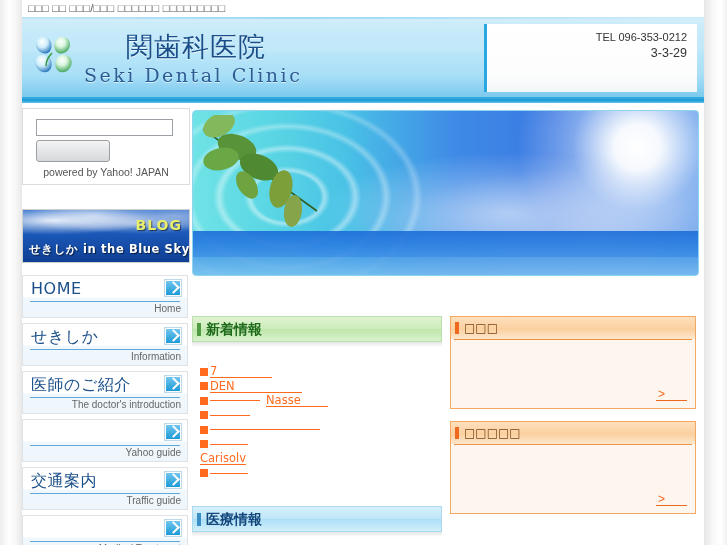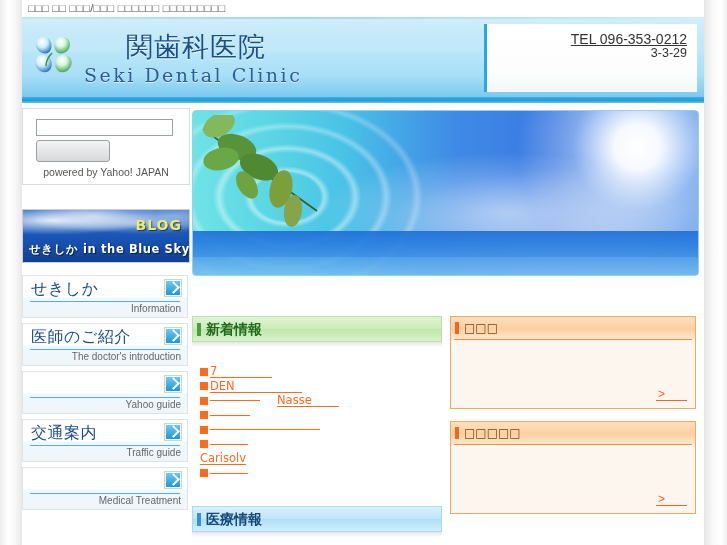--- a/index.html
+++ b/index.html
@@ -37,21 +37,21 @@
   .logo-jp{position:absolute;left:52px;top:2px;font-size:27px;color:#1a4f8a;
     font-family:"DejaVu Sans","Liberation Sans",sans-serif;letter-spacing:1px;
     font-weight:normal;text-shadow:0 1px 0 rgba(255,255,255,.7);margin-left:40px;}
   .logo-en{position:absolute;left:50px;top:37px;font-size:19px;color:#2b5c94;
     letter-spacing:2.5px;font-family:"DejaVu Serif","Liberation Serif",serif;
     text-shadow:0 1px 0 rgba(255,255,255,.6);}
   .tel-panel{position:absolute;left:462px;top:5px;width:210px;height:68px;
     background:linear-gradient(to bottom,#ffffff,#fdfdfd 70%,#f3f7f9);
     border-left:3px solid #29a7e0;
     box-shadow:inset 1px 0 0 #ffffff;}
-  .tel-line1{position:absolute;right:10px;top:7px;font-size:14px;color:#333;white-space:nowrap;text-decoration:underline;}
+  .tel-line1{position:absolute;right:10px;top:7px;font-size:11px;color:#333;white-space:nowrap;}
   .tel-line2{position:absolute;right:10px;top:22px;font-size:12.5px;color:#333;white-space:nowrap;}
   .header-underline{position:absolute;left:22px;top:97px;width:682px;height:6px;
     background:linear-gradient(to bottom,#37b0e6,#1f9ad6 55%,#63c6ec);}
 
   
   .leftcol{position:absolute;left:22px;top:108px;width:166px;height:437px;}
   .search-box{position:absolute;left:0;top:0;width:166px;height:75px;
     background:#ffffff;border:1px solid #dcdcdc;}
   .search-input{position:absolute;left:13px;top:10px;width:137px;height:17px;
     border:1px solid #9aa0a6;background:#fff;font-size:11px;padding:0 3px;box-sizing:border-box;
@@ -206,20 +206,26 @@
     </div>
 
     <div class="blog-banner">
       <div class="blog-clouds"></div>
       <div class="blog-word">BLOG</div>
       <div class="blog-title">せきしか in the Blue Sky</div>
     </div>
 
     <div class="navlist">
         <div class="navitem">
+          <div class="nav-jp">HOME</div>
+          <div class="nav-rule"></div>
+          <div class="nav-en">Home</div>
+          <div class="nav-arrow"></div>
+        </div>
+        <div class="navitem">
           <div class="nav-jp">せきしか</div>
           <div class="nav-rule"></div>
           <div class="nav-en">Information</div>
           <div class="nav-arrow"></div>
         </div>
         <div class="navitem">
           <div class="nav-jp">医師のご紹介</div>
           <div class="nav-rule"></div>
           <div class="nav-en">The doctor's introduction</div>
           <div class="nav-arrow"></div>
@@ -267,21 +273,21 @@
 
     <div class="panel-head-green">
       <div class="panel-tick green"></div>
       <div class="panel-title green">新着情報</div>
     </div>
     <div class="panel-shadow"></div>
 
     <div class="newslist">
         <div class="newsrow"><span class="bullet"></span><span class="newslink" style="min-width:62px">7</span></div>
         <div class="newsrow"><span class="bullet"></span><span class="newslink" style="min-width:92px">DEN</span></div>
-        <div class="newsrow"><span class="bullet"></span><span class="newslink" style="min-width:50px"></span><span class="newslink" style="min-width:62px;margin-left:17px">Nasse</span></div>
+        <div class="newsrow"><span class="bullet"></span><span class="newslink" style="min-width:50px"></span><span class="newslink" style="min-width:62px;margin-left:6px">Nasse</span></div>
         <div class="newsrow"><span class="bullet"></span><span class="newslink" style="min-width:40px"></span></div>
         <div class="newsrow"><span class="bullet"></span><span class="newslink" style="min-width:110px"></span></div>
         <div class="newsrow"><span class="bullet"></span><span class="newslink" style="min-width:38px"></span></div>
         <div class="newsrow"><span class="newslink" style="min-width:45px">Carisolv</span></div>
         <div class="newsrow"><span class="bullet"></span><span class="newslink" style="min-width:38px"></span></div>
       </div>
   </div>
 
   <div style="position:absolute;left:192px;top:506px;width:203px;">
     <div class="panel-head-blue">

